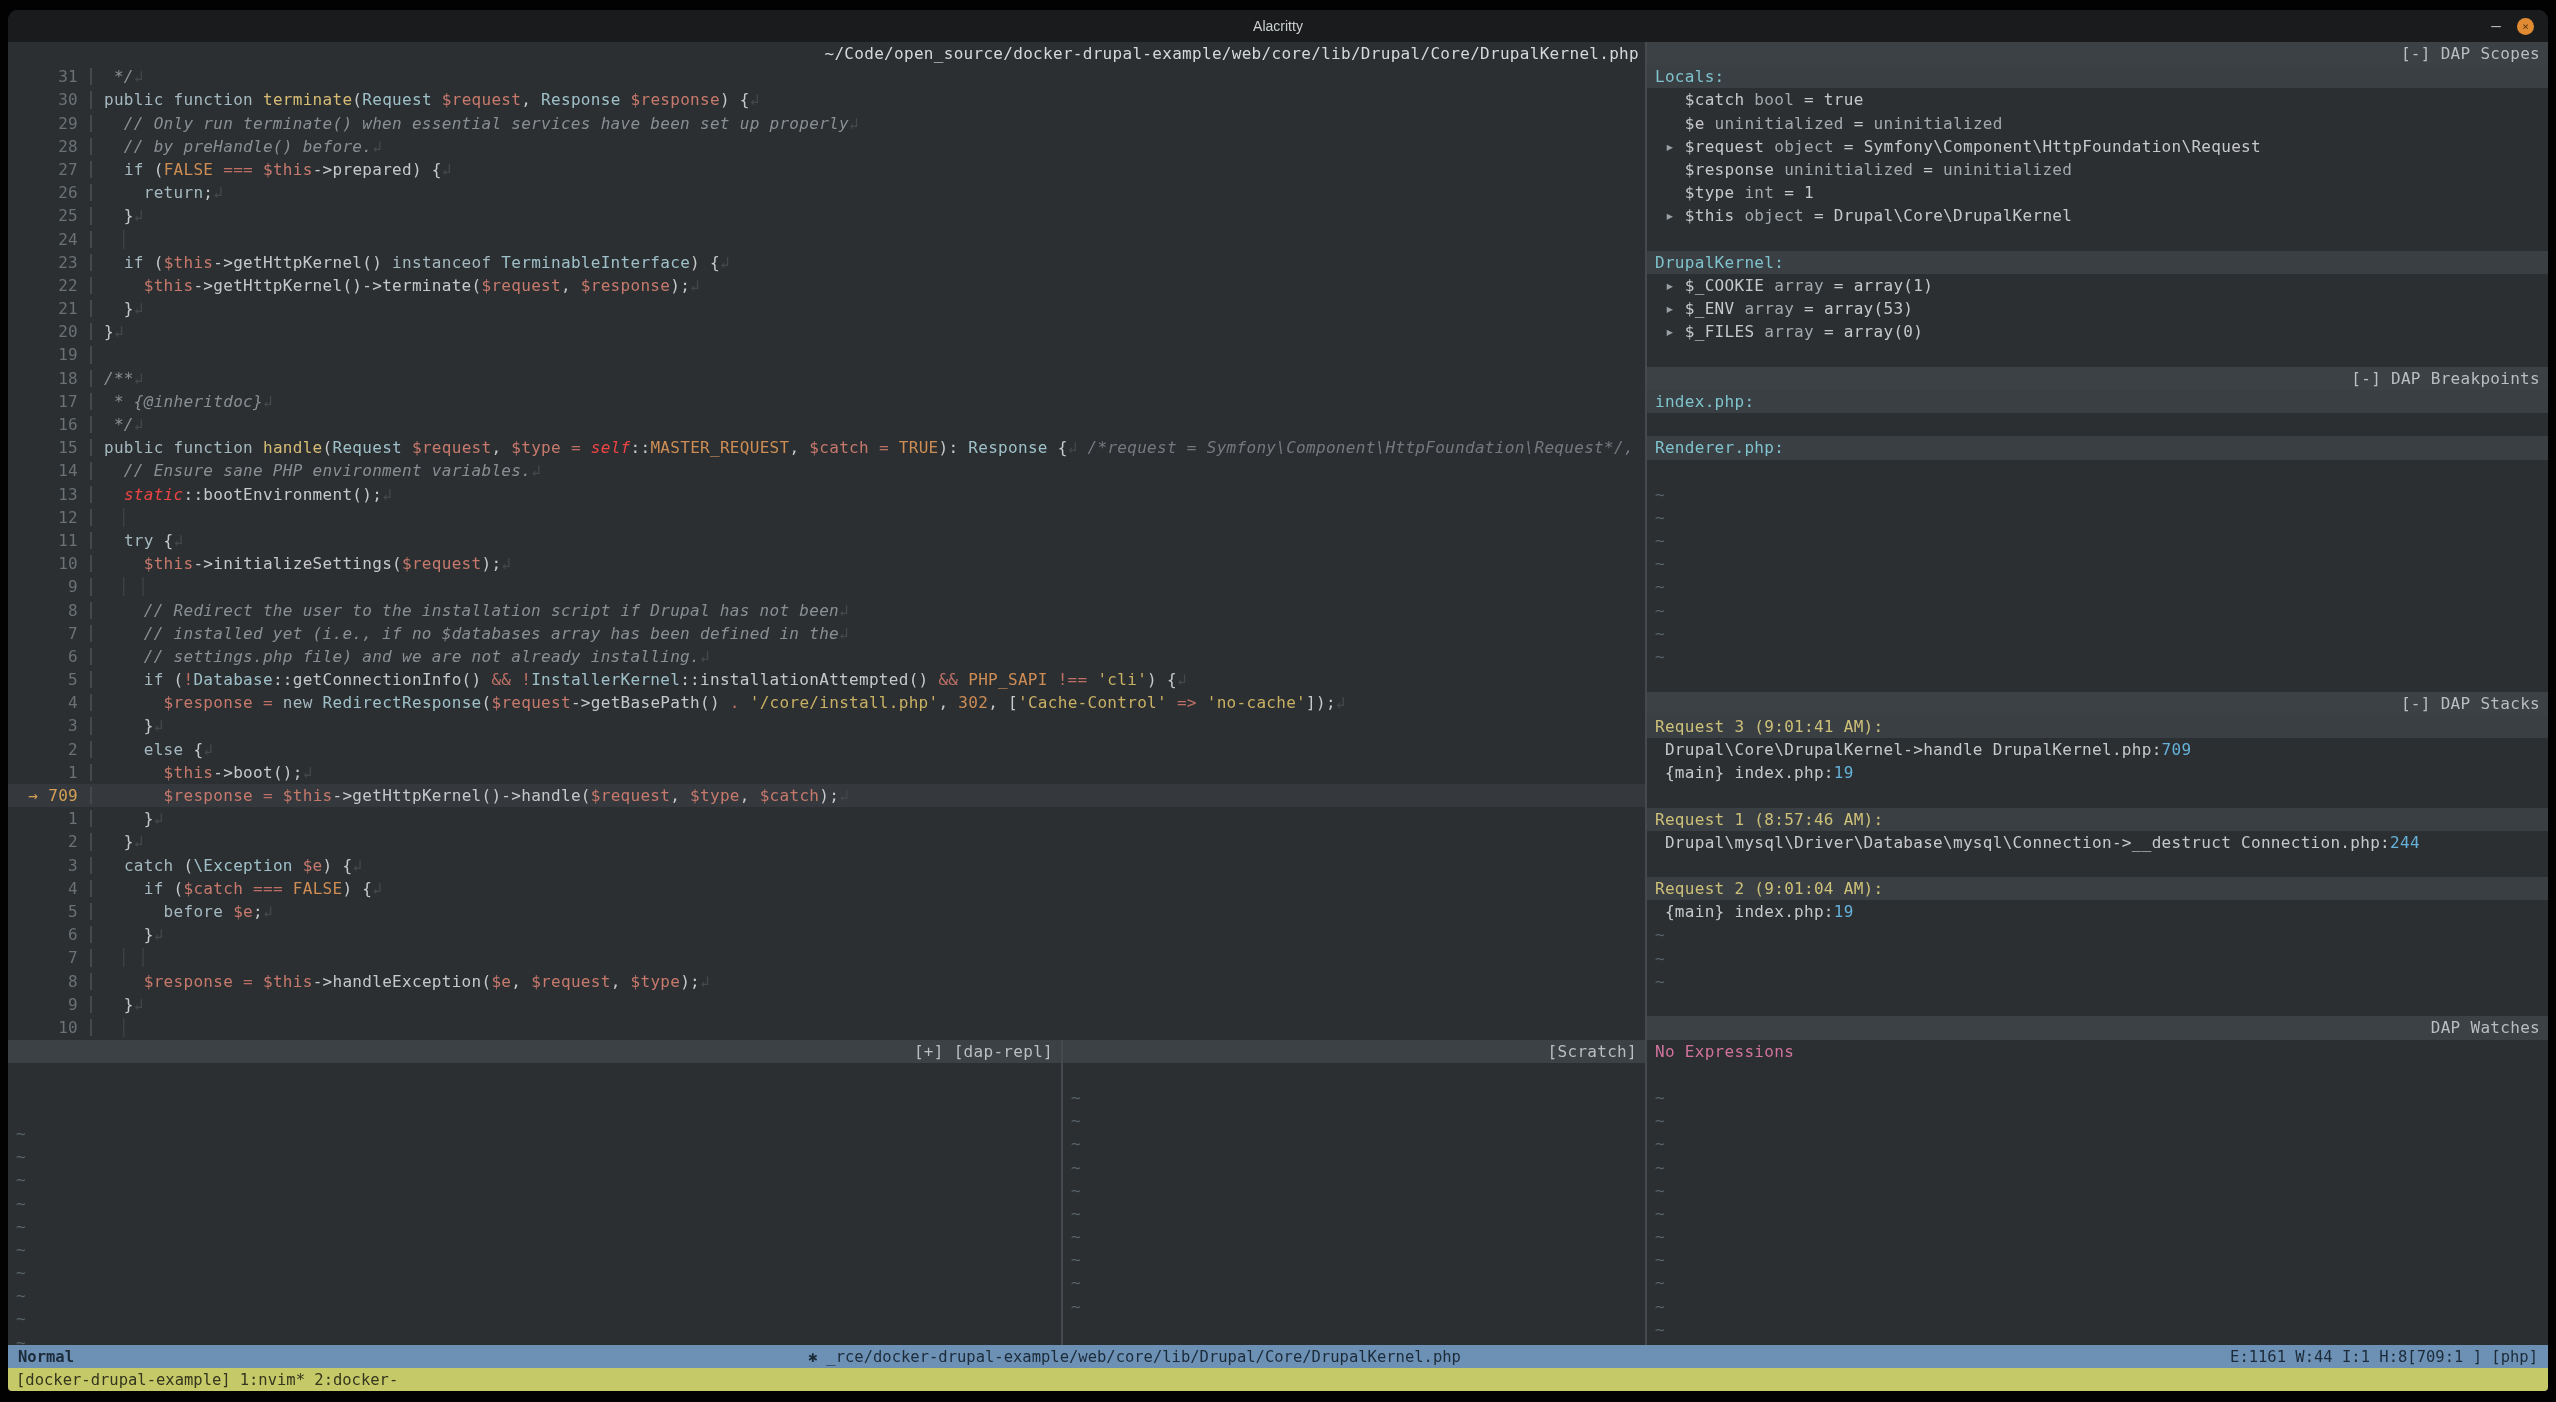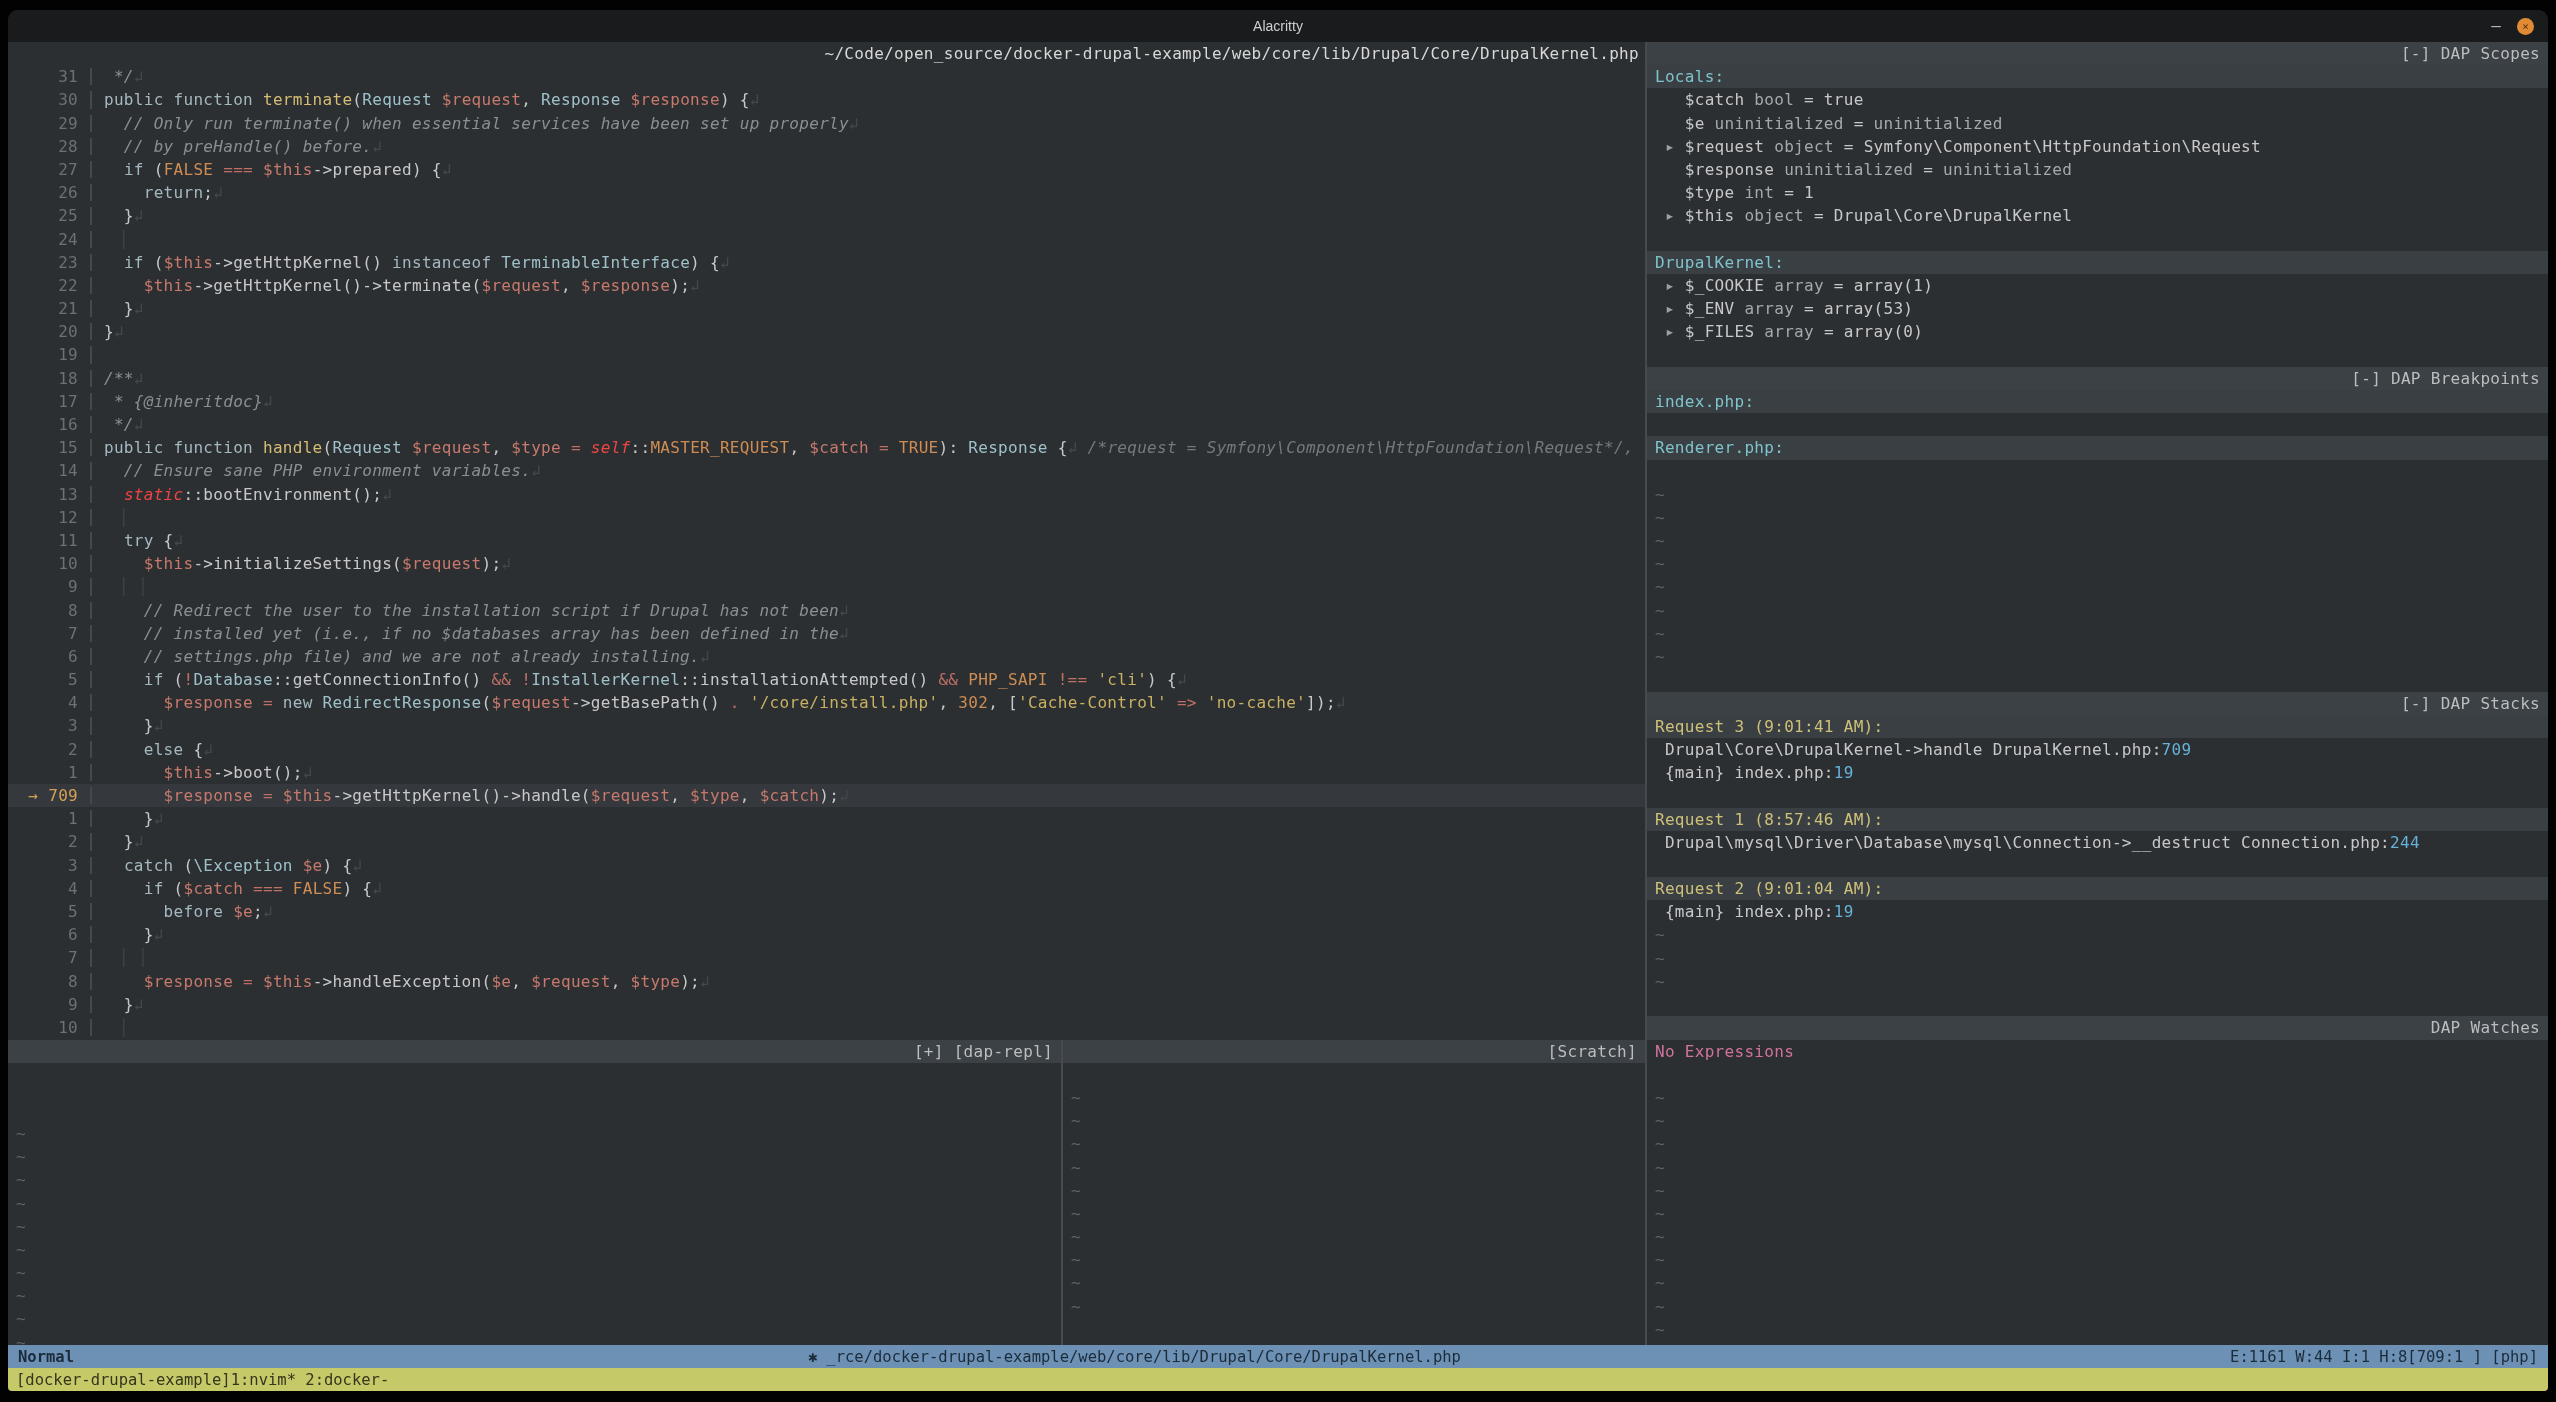--- a/index.html
+++ b/index.html
@@ -79,21 +79,21 @@
 
   
   .statusline { flex:0 0 23px; background:#6d91b4; color:#1c2b3a; font-size:15.5px;
                 display:flex; align-items:center; position:relative; white-space:pre; }
   .sl-mode { padding:0 10px; font-weight:bold; }
   .sl-file { position:absolute; left:800px; display:flex; gap:9px; }
   .sl-right { margin-left:auto; padding-right:10px; }
 
   
   .tmuxbar { flex:0 0 23px; background:#c6c968; color:#34361d; font-size:15.5px;
-             display:flex; align-items:center; padding-left:8px; white-space:pre; }
+             display:flex; align-items:center; gap:9px; padding-left:8px; white-space:pre; }
 </style>
 </head>
 <body>
 
 <div class="frame">
   <div class="window">
 
     <div class="titlebar">
       <div class="titlebar-title">Alacritty</div>
       <div class="tb-buttons">

